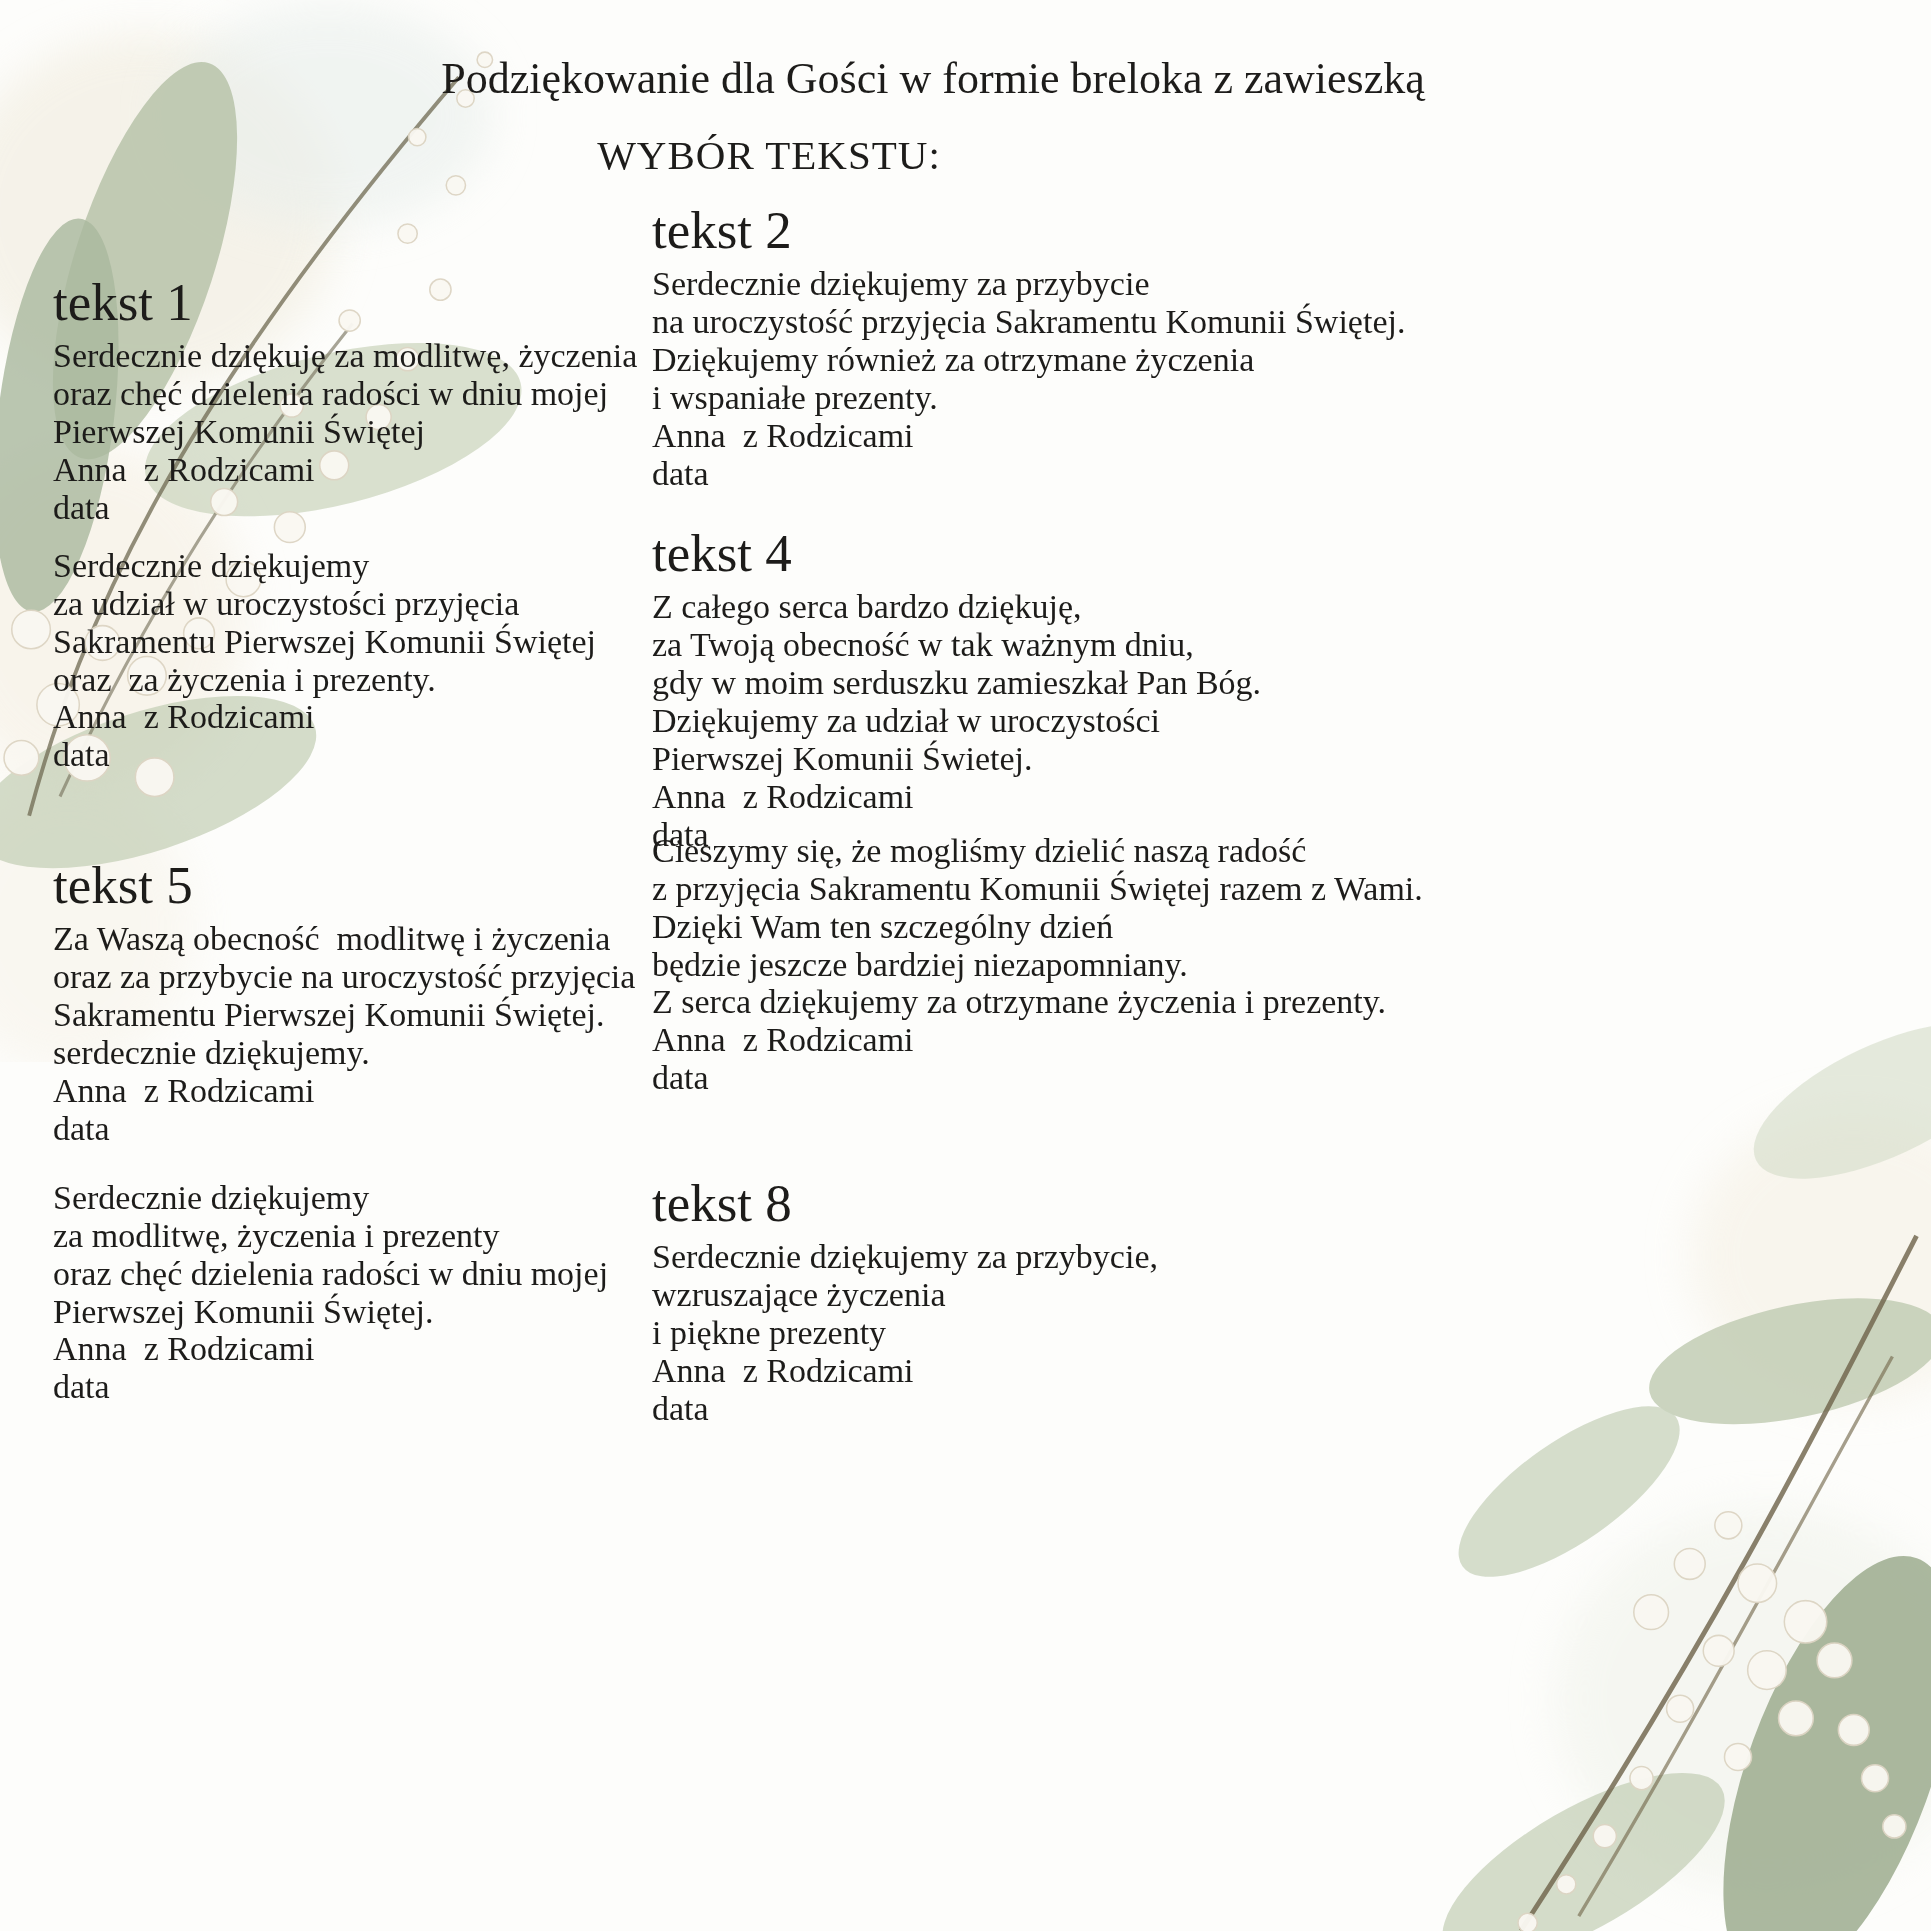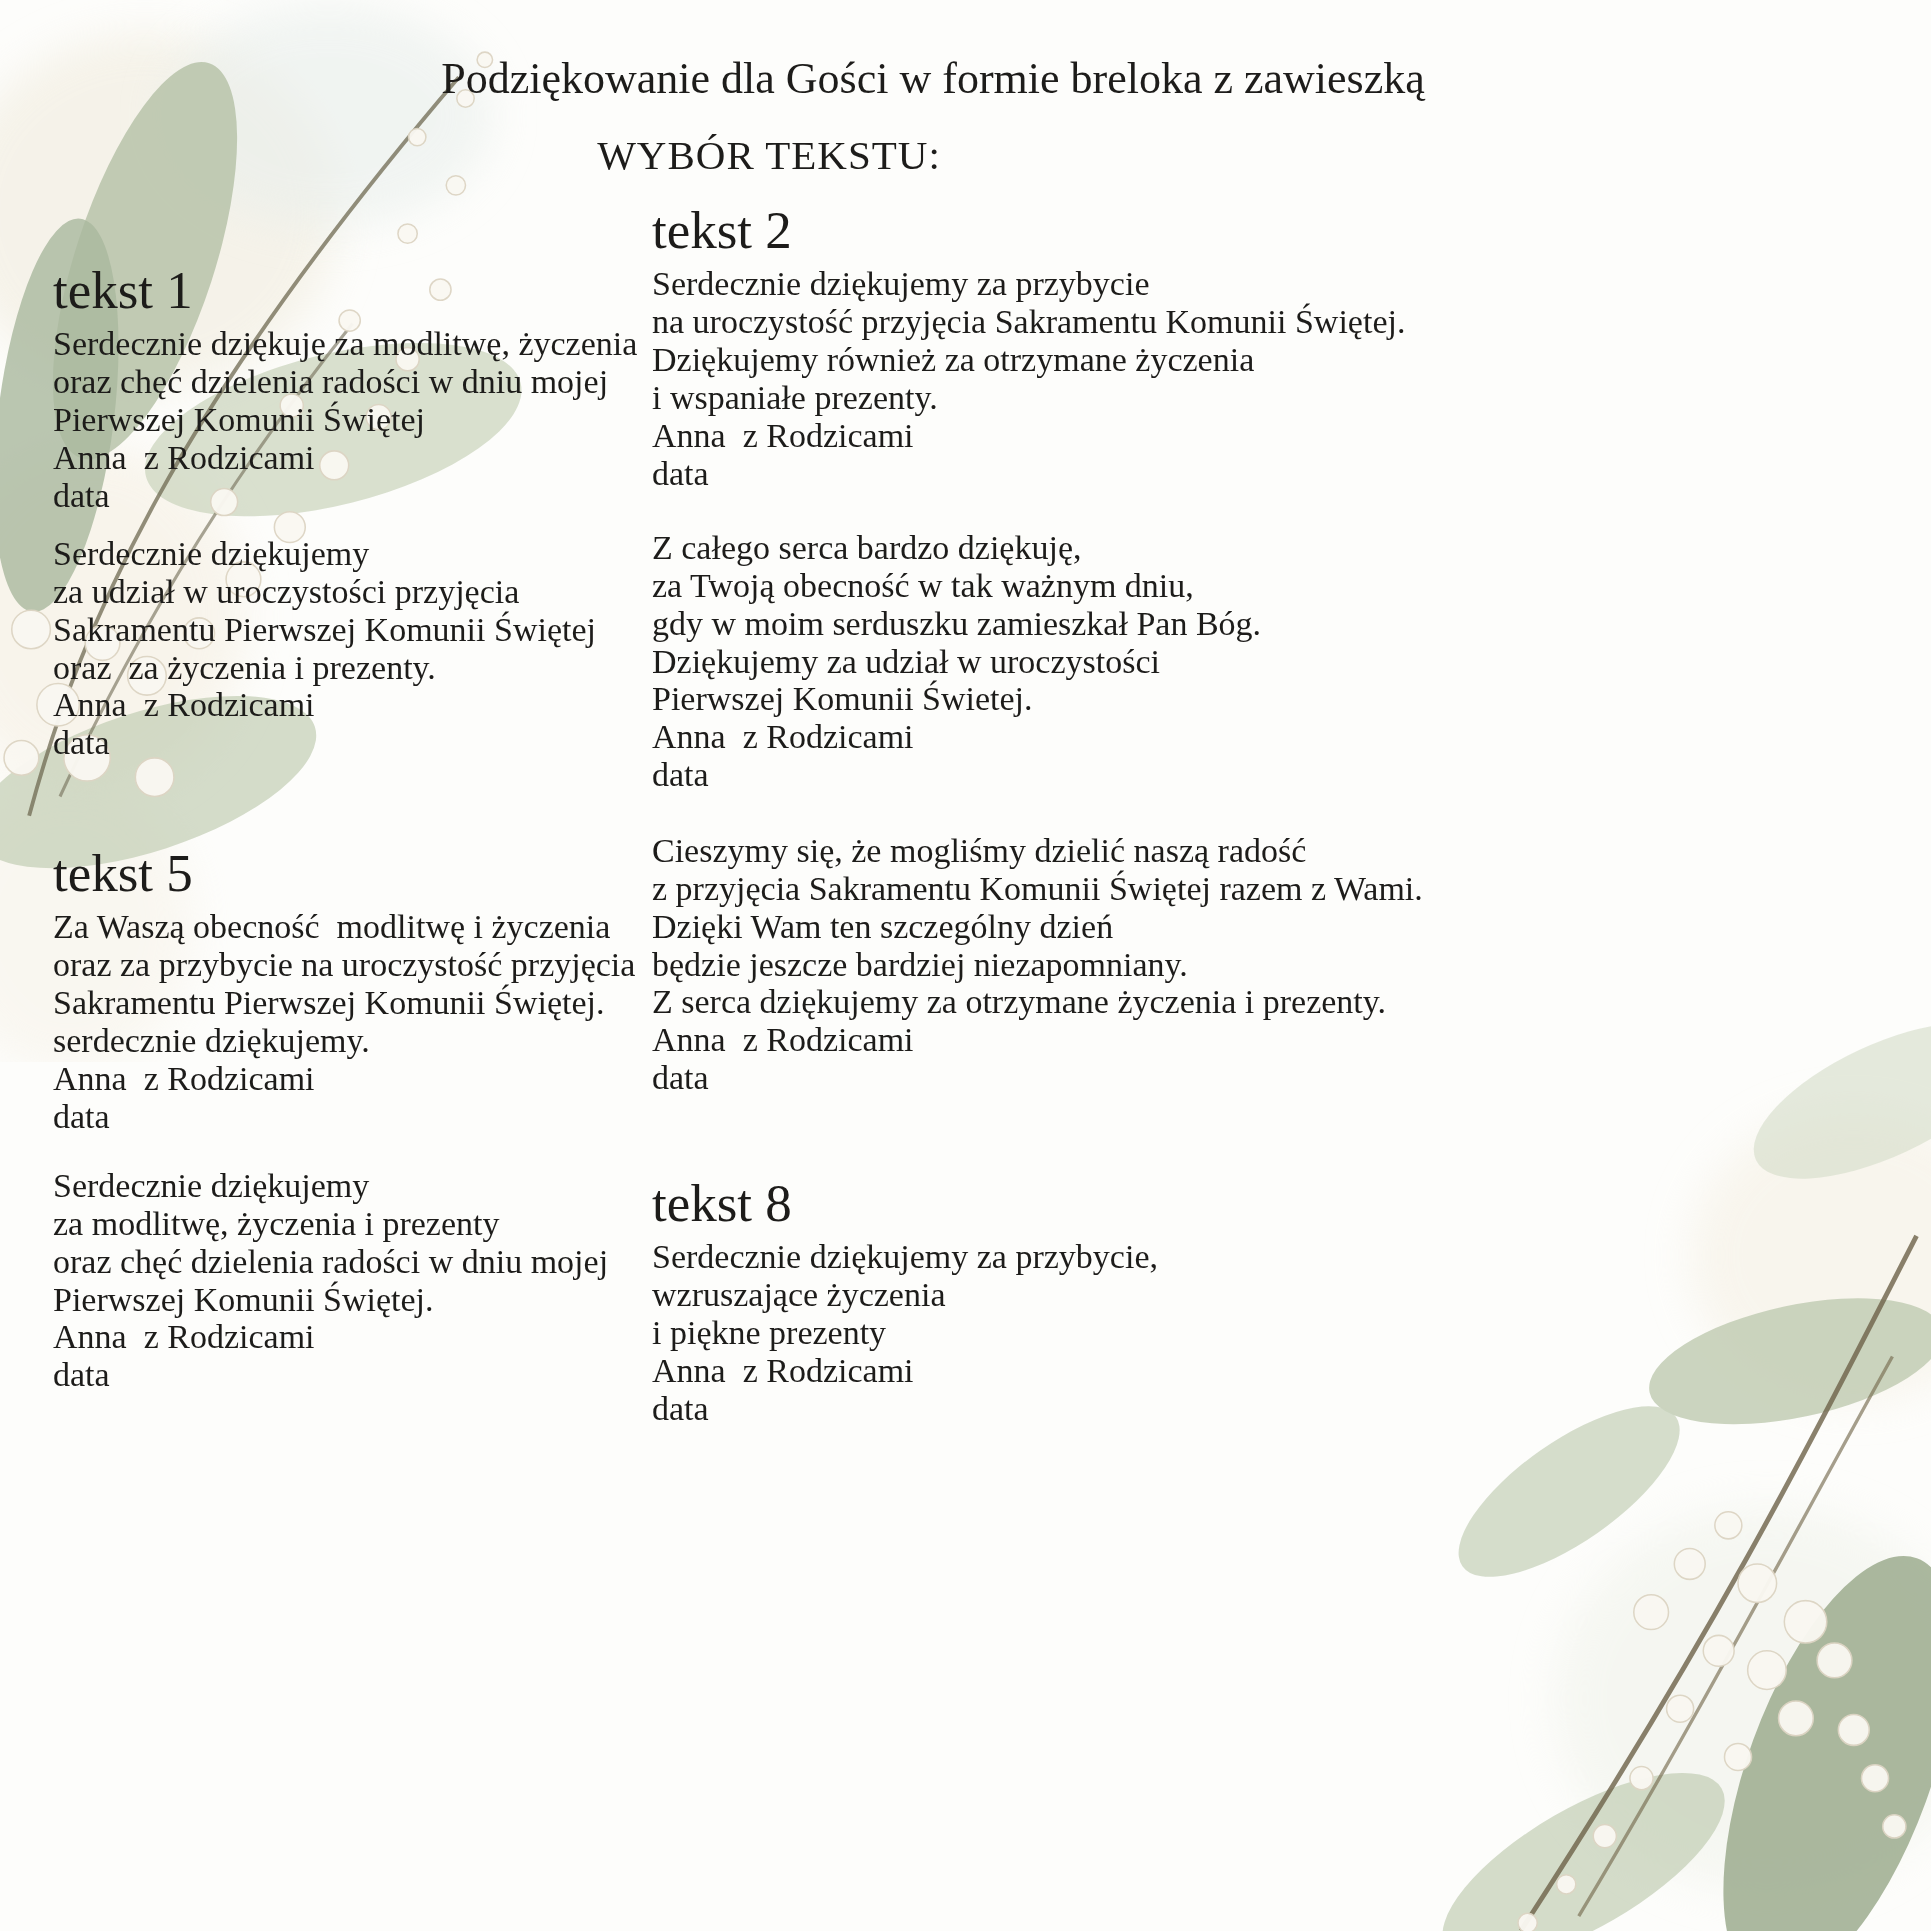--- a/index.html
+++ b/index.html
@@ -30,21 +30,21 @@
     letter-spacing: 1px; white-space: nowrap; margin: 4px;
   }
   .block { position: absolute; text-align: left; }
   .block h2 {
     margin: 0; font-size: 53px; font-weight: 400; line-height: 1.12;
   }
   .block p {
     margin: 4.8px 0 0; font-size: 34px; line-height: 1.115;
     white-space: pre-wrap;
   }
-  .col-left  { left: 53px;  width: 734px; }
+  .col-left  { left: 53px;  width: 734px; margin-top: 12px; }
   .col-right { left: 652px; width: 908px; }
   #block-1 { top: 261px; }
   #block-2 { top: 201px; }
   #block-3 { top: 530px; }
   #block-4 { top: 524px; }
   #block-5 { top: 844px; }
   #block-6 { top: 827px; }
   #block-7 { top: 1162px; }
   #block-8 { top: 1174px; }
 </style>
@@ -163,20 +163,21 @@
 <section id="block-3" class="block col-left">
   <p>Serdecznie dziękujemy
 za udział w uroczystości przyjęcia
 Sakramentu Pierwszej Komunii Świętej
 oraz  za życzenia i prezenty.
 Anna  z Rodzicami
 data</p>
 </section>
 
 <section id="block-4" class="block col-right">
+  <h2>tekst 4</h2>
   <p>Z całego serca bardzo dziękuję,
 za Twoją obecność w tak ważnym dniu,
 gdy w moim serduszku zamieszkał Pan Bóg.
 Dziękujemy za udział w uroczystości
 Pierwszej Komunii Świetej.
 Anna  z Rodzicami
 data</p>
 </section>
 
 <section id="block-5" class="block col-left">

